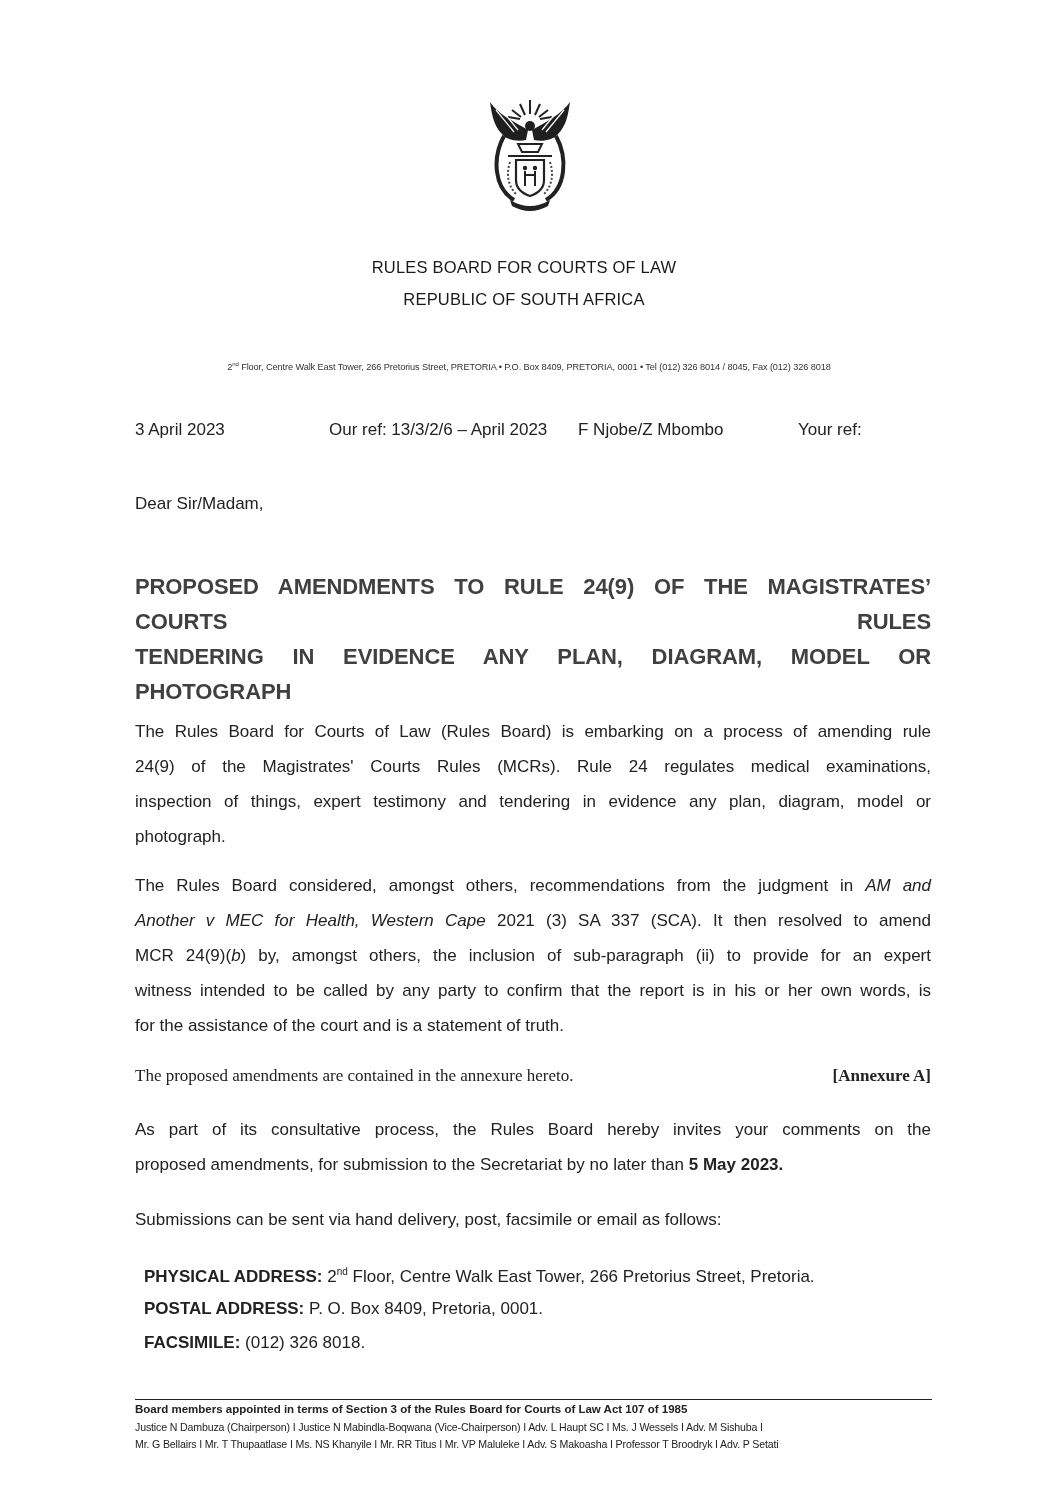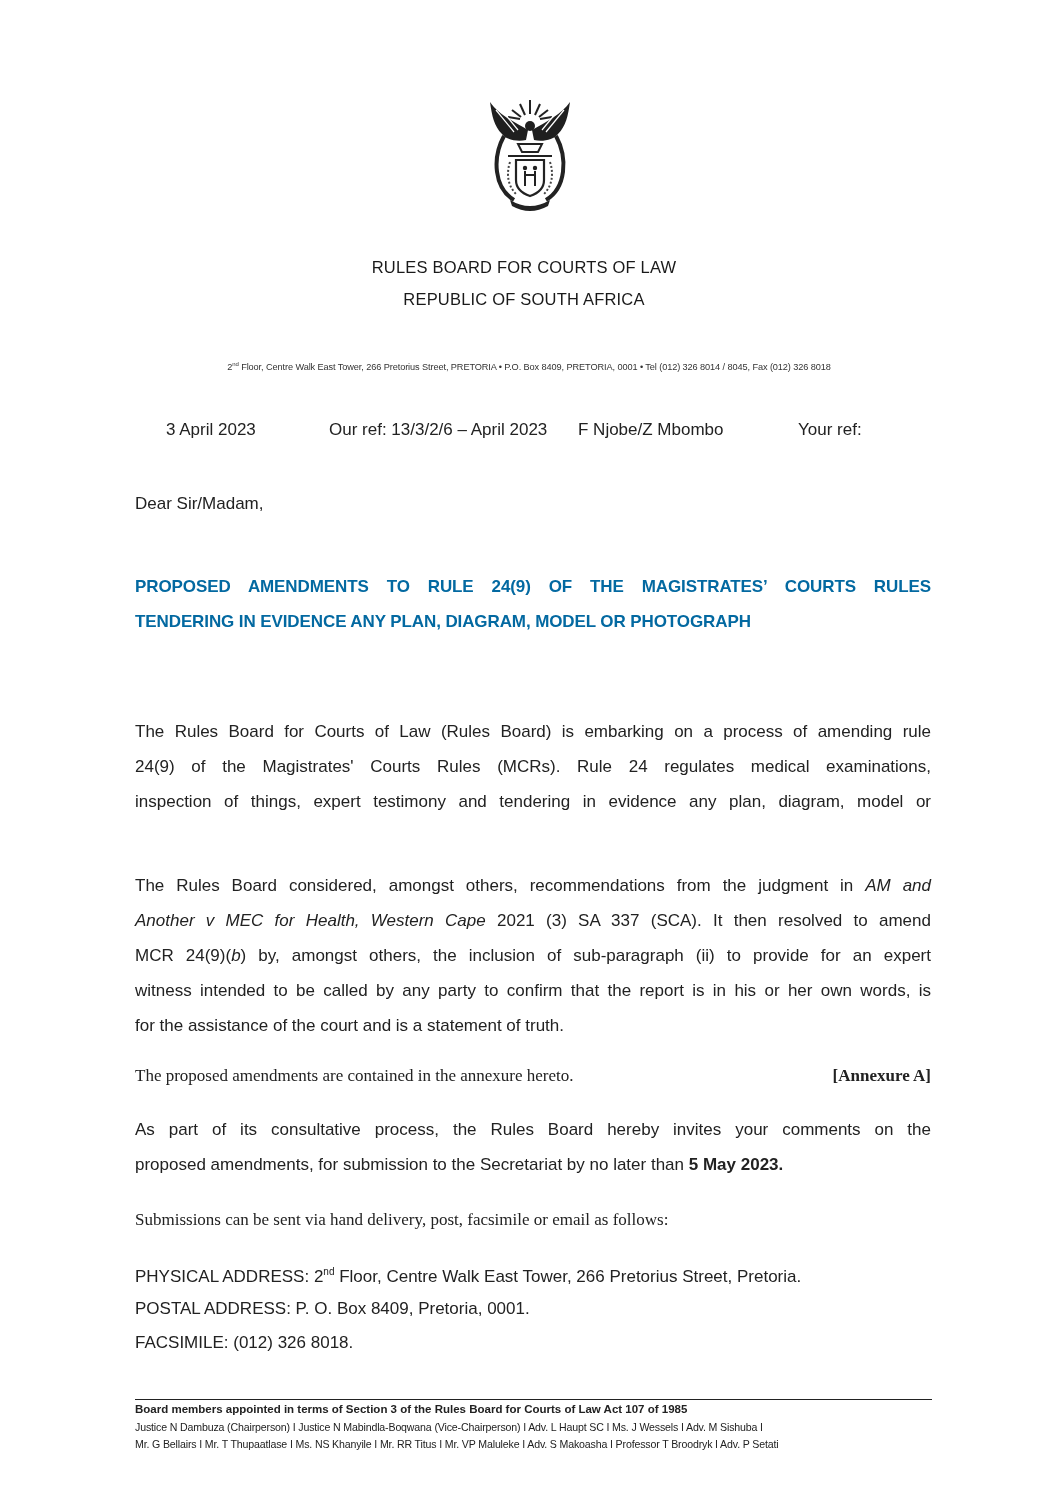--- a/index.html
+++ b/index.html
@@ -45,76 +45,76 @@
       color: #333;
       letter-spacing: -0.1px;
     }
     #contact-line sup { font-size: 6px; }
 
     .ref {
       top: 420px;
       font-size: 17px;
       color: #222;
     }
-    #ref-date { left: 135px; margin-left: 31px; }
+    #ref-date { left: 135px; }
     #ref-our { left: 305px; margin-left: 24px; }
     #ref-author { left: 578px; }
     #ref-your { left: 798px; }
 
     #salutation {
       left: 135px;
       top: 494px;
       font-size: 17px;
       color: #222;
     }
 
     #subject {
       left: 135px;
       top: 569px;
       width: 796px;
-      font-size: 17px;
+      font-size: 22px;
       font-weight: bold;
       line-height: 35px;
       text-align: justify;
-      color: #0369a1;
+      color: #404040;
       letter-spacing: -0.1px;
     }
     #subject span { display: block; }
     #subject .just { text-align: justify; text-align-last: justify; }
 
     .para {
       left: 135px;
       width: 796px;
       font-size: 17px;
       line-height: 35px;
       color: #222;
     }
     .para .line { display: block; white-space: nowrap; }
     .para .just { text-align: justify; text-align-last: justify; white-space: normal; }
 
     #para-1 { top: 714px; }
     #para-2 { top: 868px; }
     #para-3 { top: 1058px; font-family: Liberation Serif, serif; }
     #para-4 { top: 1112px; }
-    #para-5 { top: 1202px; font-family: Liberation Serif, serif; }
+    #para-5 { top: 1202px; }
 
     #annexure-label {
       position: absolute;
       right: 0;
       top: 0;
       font-weight: bold;
     }
     b.strong { font-weight: bold; }
 
     .addr {
       left: 135px;
       font-size: 17px;
       color: #222;
     }
-    .addr b { font-weight: normal; }
+    .addr b { font-weight: bold; margin-left: 9px; }
     .addr sup { font-size: 10px; }
     #addr-physical { top: 1266px; }
     #addr-postal { top: 1299px; }
     #addr-fax { top: 1333px; }
 
     #footer-rule {
       left: 135px;
       top: 1399px;
       width: 797px;
       height: 0;
@@ -199,20 +199,21 @@
 
 <div id="subject" class="abs">
   <span class="just">PROPOSED AMENDMENTS TO RULE 24(9) OF THE MAGISTRATES’ COURTS RULES</span>
   <span>TENDERING IN EVIDENCE ANY PLAN, DIAGRAM, MODEL OR PHOTOGRAPH</span>
 </div>
 
 <div id="para-1" class="abs para">
   <span class="line just">The Rules Board for Courts of Law (Rules Board) is embarking on a process of amending rule</span>
   <span class="line just">24(9) of the Magistrates' Courts Rules (MCRs). Rule 24 regulates medical examinations,</span>
   <span class="line just">inspection of things, expert testimony and tendering in evidence any plan, diagram, model or</span>
+  <span class="line">photograph.</span>
 </div>
 
 <div id="para-2" class="abs para">
   <span class="line just"><span>The Rules Board considered, amongst others, recommendations from the judgment in </span><i>AM and</i></span>
   <span class="line just"><i>Another v MEC for Health, Western Cape</i><span> 2021 (3) SA 337 (SCA). It then resolved to amend</span></span>
   <span class="line just"><span>MCR 24(9)(</span><i>b</i><span>) by, amongst others, the inclusion of sub-paragraph (ii) to provide for an expert</span></span>
   <span class="line just">witness intended to be called by any party to confirm that the report is in his or her own words, is</span>
   <span class="line">for the assistance of the court and is a statement of truth.</span>
 </div>
 

